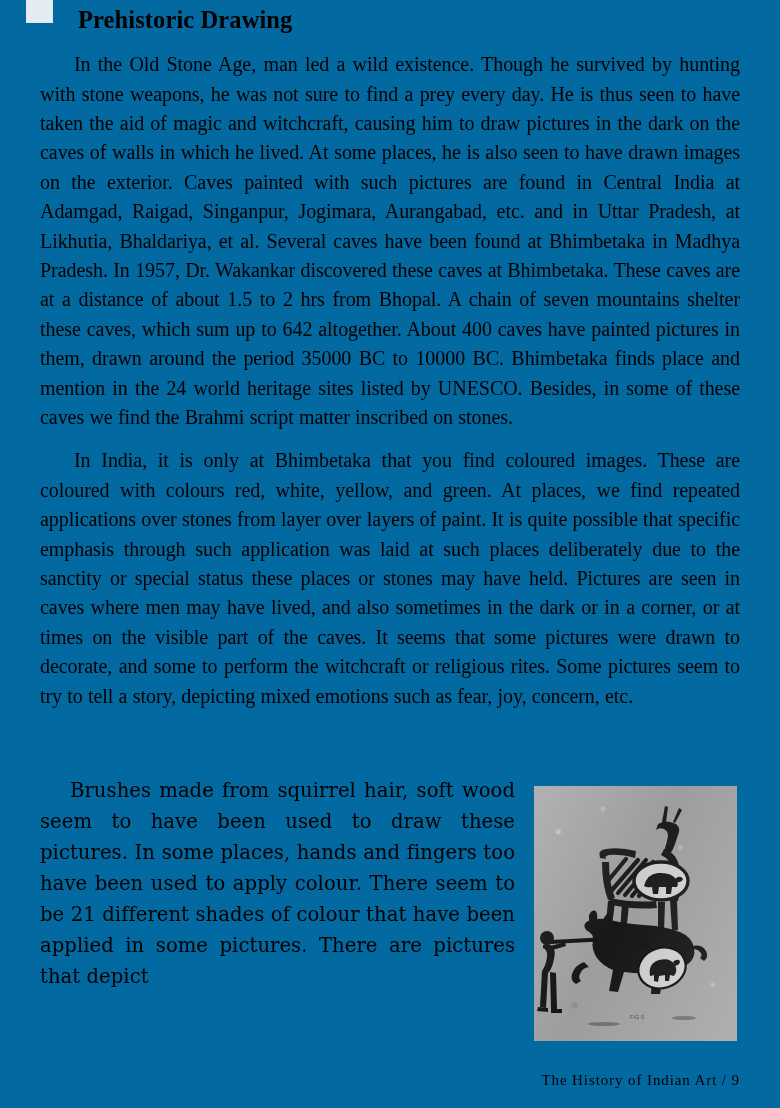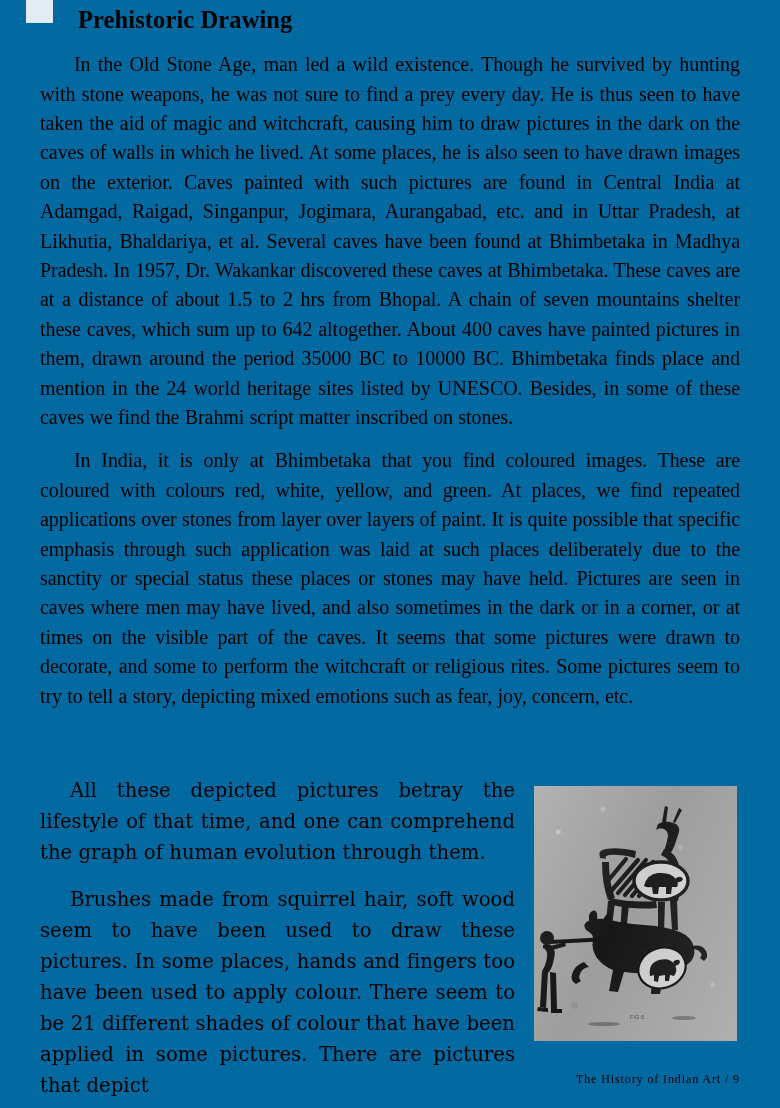--- a/index.html
+++ b/index.html
@@ -108,21 +108,21 @@
     font-family: "Liberation Sans", sans-serif;
     opacity: .75;
   }
   
   #footer {
     position: absolute;
     left: 0;
     top: 1072px;
     width: 740px;
     text-align: right;
-    font-size: 12px;
+    font-size: 15px;
     letter-spacing: 0.9px;
   }
 </style>
 </head>
 <body>
 
 <div id="page">
 
   <div id="scan-smudge"></div>
 
@@ -130,21 +130,20 @@
 
     <h1 id="page-title">Prehistoric  Drawing</h1>
 
     <p class="body-para">In the Old Stone Age, man led a wild existence. Though he survived by hunting with stone weapons, he was not sure to find a prey every day. He is thus seen to have taken the aid of magic and witchcraft, causing him to draw pictures in the dark on the caves of walls in which he lived. At some places, he is also seen to have drawn images on the exterior. Caves painted with such pictures are found in Central India at Adamgad, Raigad, Singanpur, Jogimara, Aurangabad, etc. and in Uttar Pradesh, at Likhutia, Bhaldariya, et al. Several caves have been found at Bhimbetaka in Madhya Pradesh. In 1957, Dr. Wakankar discovered these caves at Bhimbetaka. These caves are at a distance of about 1.5 to 2 hrs from Bhopal. A chain of seven mountains shelter these caves, which sum up to 642 altogether. About 400 caves have painted pictures in them, drawn around the period 35000 BC to 10000 BC. Bhimbetaka finds place and mention in the 24 world heritage sites listed by UNESCO. Besides, in some of these caves we find the Brahmi script matter inscribed on stones.</p>
 
     <p class="body-para">In India, it is only at Bhimbetaka that you find coloured images. These are coloured with colours red, white, yellow, and green. At places, we find repeated applications over stones from layer over layers of paint. It is quite possible that specific emphasis through such application was laid at such places deliberately due to the sanctity or special status these places or stones may have held. Pictures are seen in caves where men may have lived, and also sometimes in the dark or in a corner, or at times on the visible part of the caves. It seems that some pictures were drawn to decorate, and some to perform the witchcraft or religious rites. Some pictures seem to try to tell a story, depicting mixed emotions such as fear, joy, concern, etc.</p>
 
   </div>
 
   <div id="lower">
-    <p class="wrap-para">All these depicted pictures betray the lifestyle of that time, and one can comprehend the graph of human evolution through them.</p>
     <p class="wrap-para">Brushes made from squirrel hair, soft wood seem to have been used to draw these pictures. In some places, hands and fingers too have been used to apply colour. There seem to be 21 different shades of colour that have been applied in some pictures. There are pictures that depict</p>
   </div>
 
   <div id="figure">
 
     <svg width="203" height="255" viewBox="0 0 203 255">
 
       <g fill="#1f1f1f">
 
         <path d="M128,36 L131,20 L134,21 L132,36 Z"></path>

